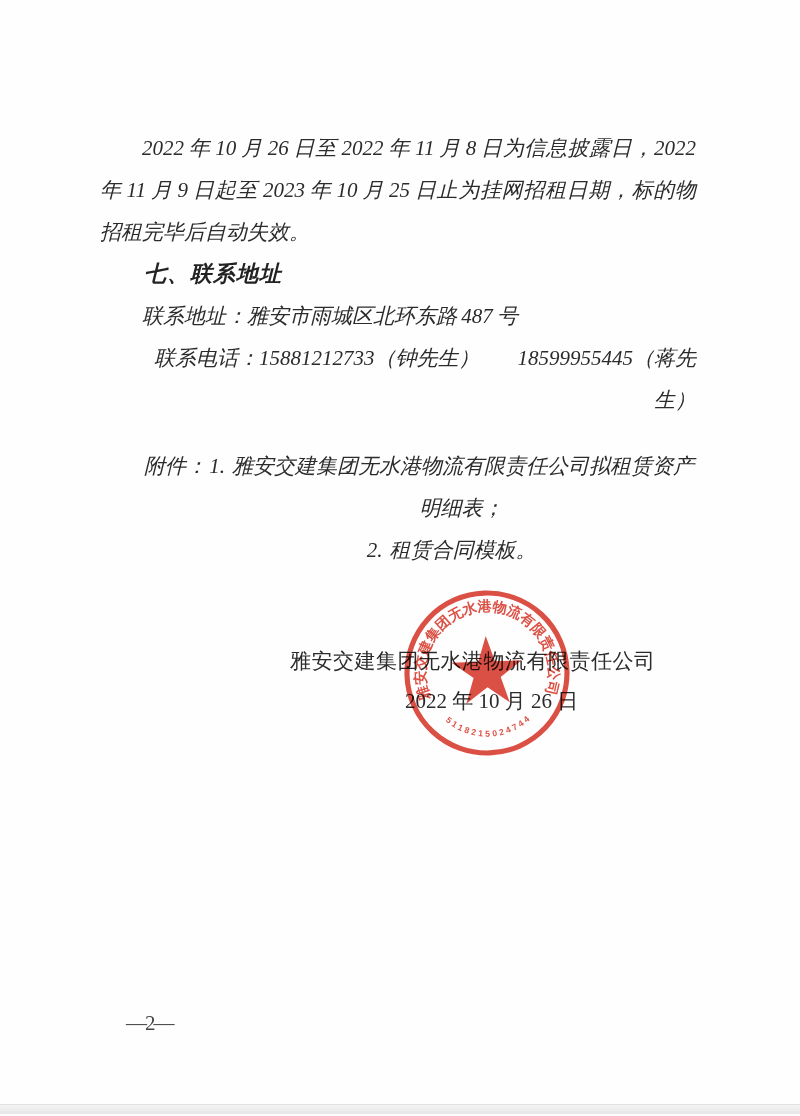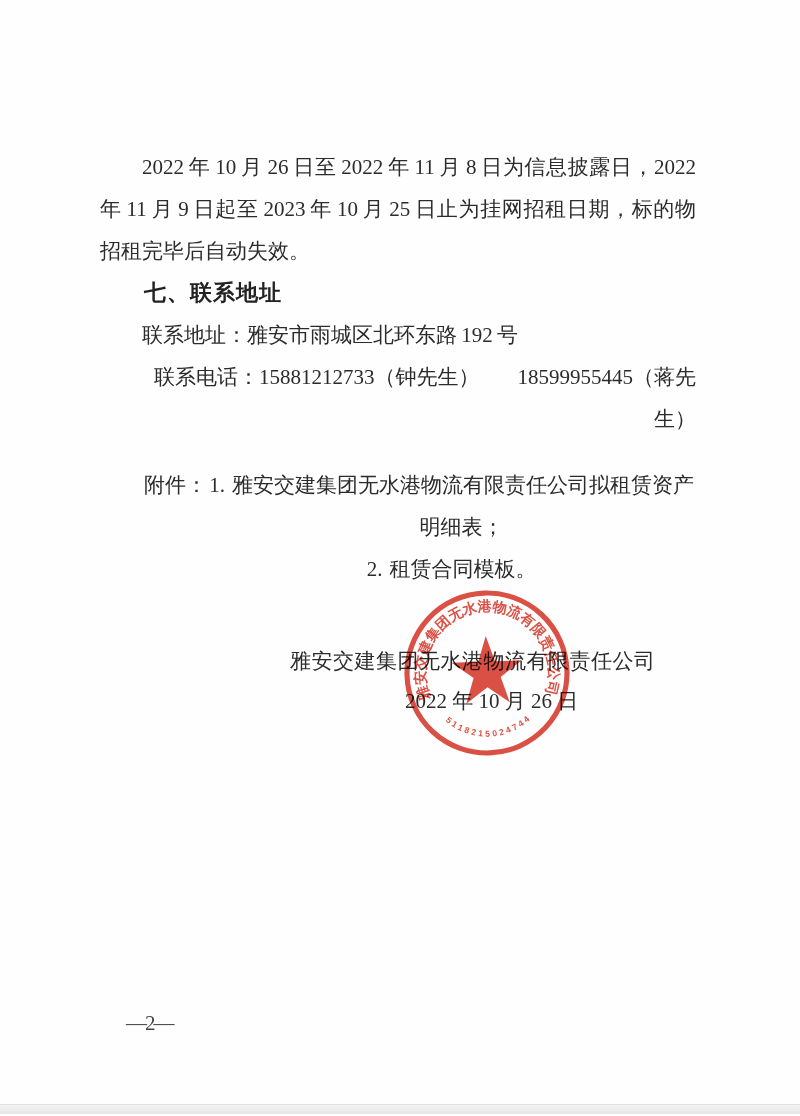--- a/index.html
+++ b/index.html
@@ -10,24 +10,25 @@
     overflow: hidden;
     font-family: "Liberation Serif", "DejaVu Serif", serif;
     color: #2b2b2b;
   }
   .page {
     position: absolute; inset: 0;
     background: #fefefe;
   }
   .content {
     position: absolute;
-    left: 100px; top: 146px; width: 596px;
+    left: 100px; top: 127px; width: 596px;
     font-size: 21px; line-height: 42px;
     word-spacing: -1px;
     text-align: left;
+    font-style: italic;
   }
   .para1 {
     margin: 0;
     text-indent: 2em;
     text-align: justify;
   }
   .section-heading {
     margin: 0;
     text-indent: 2em;
     font-family: "Liberation Sans", "DejaVu Sans", sans-serif;
@@ -94,21 +95,21 @@
 </head>
 <body>
 
 <div class="page">
 
   <div class="content">
     <p class="para1">2022 年 10 月 26 日至 2022 年 11 月 8 日为信息披露日，2022 年 11 月 9 日起至 2023 年 10 月 25 日止为挂网招租日期，标的物招租完毕后自动失效。</p>
 
     <h2 class="section-heading">七、联系地址</h2>
 
-    <p class="contact-line">联系地址：雅安市雨城区北环东路 192 号</p>
+    <p class="contact-line">联系地址：雅安市雨城区北环东路 487 号</p>
 
     <p class="phone-line"><span>联系电话：</span><span>15881212733（钟先生）</span><span class="phone-gap"></span><span>18599955445（蒋先生）</span></p>
 
     <div class="attachments">
       <span class="att-label">附件：</span>
       <div class="att-items">
         <div class="att-item"><span class="att-num">1.</span><span>雅安交建集团无水港物流有限责任公司拟租赁资产明细表；</span></div>
         <div class="att-item"><span class="att-num">2.</span><span>租赁合同模板。</span></div>
       </div>
     </div>

